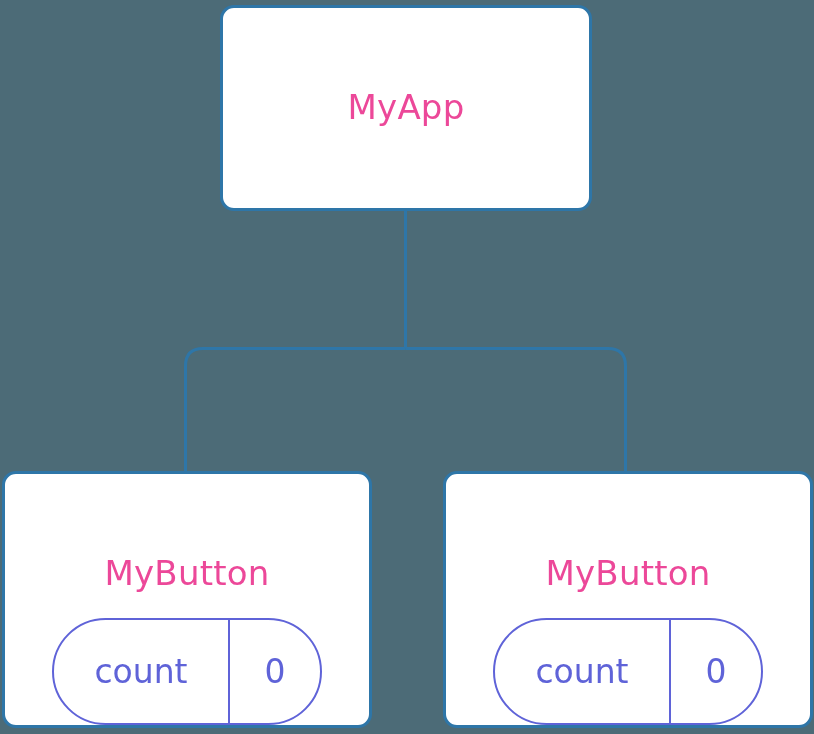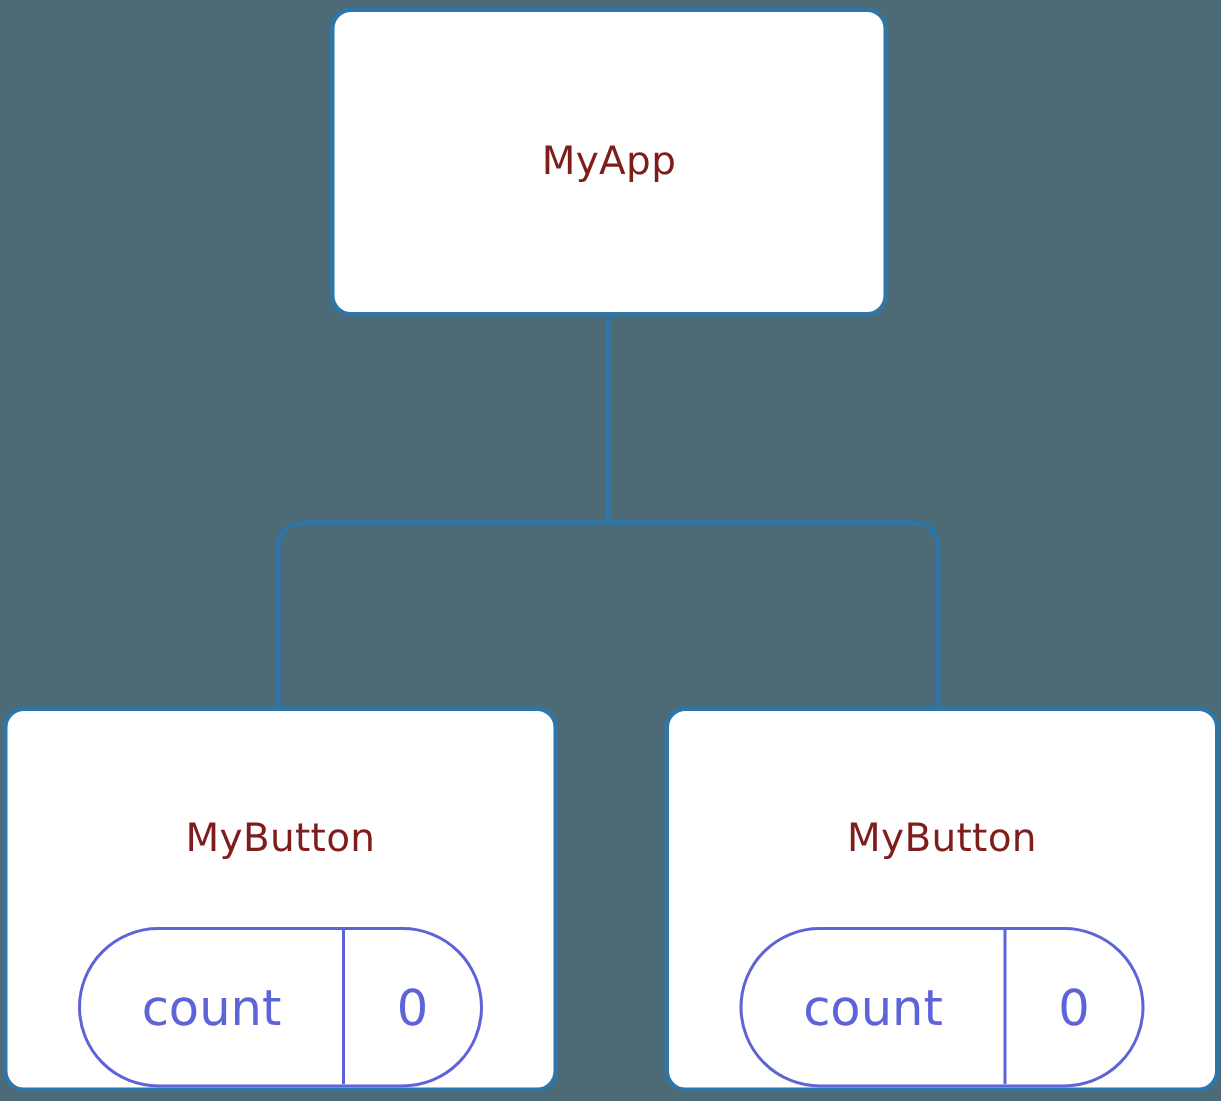--- a/index.html
+++ b/index.html
@@ -57,30 +57,30 @@
   }
   .node-child-right {
     left: 443px;
     top: 471px;
     width: 370px;
     height: 257px;
     padding-top: 39px;
   }
 
   .node-title {
-    color: #7f1d1d;
-    font-size: 26px;
+    color: #ec4899;
+    font-size: 34px;
     line-height: 1.1;
     letter-spacing: 0.2px;
     white-space: nowrap;
   }
 
   
   .pill {
-    margin-top: 44px;
+    margin-top: 26px;
     display: flex;
     align-items: stretch;
     height: 103px;
     border: 2px solid #5f63d8;
     border-radius: 999px;
     background: #ffffff;
     overflow: hidden;
   }
   .pill-key,
   .pill-val {

